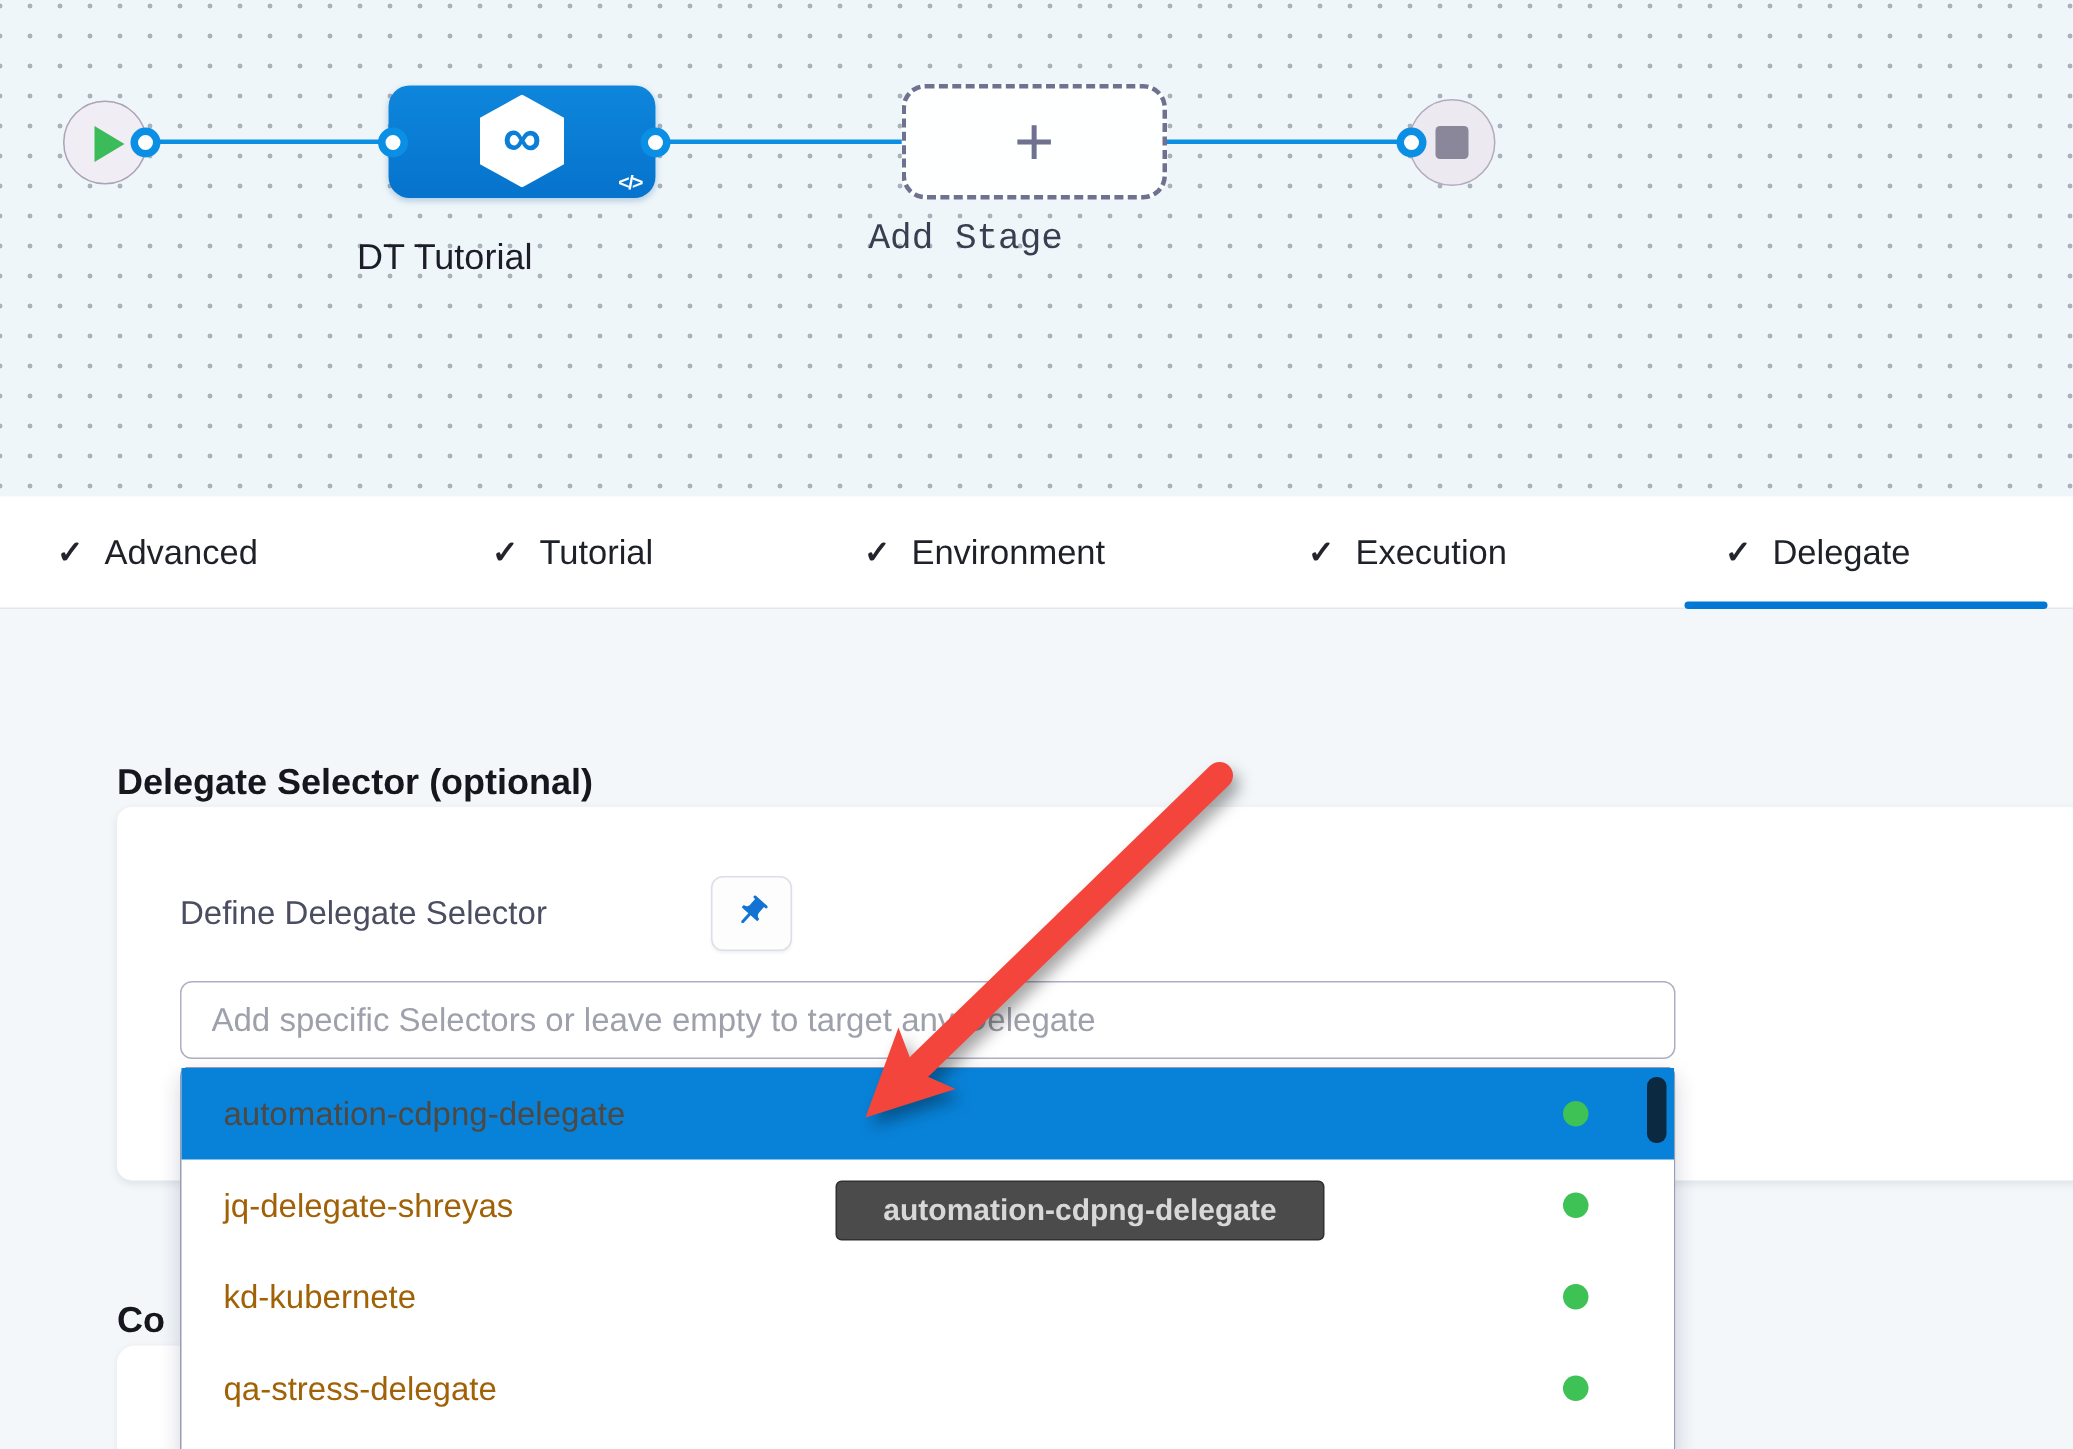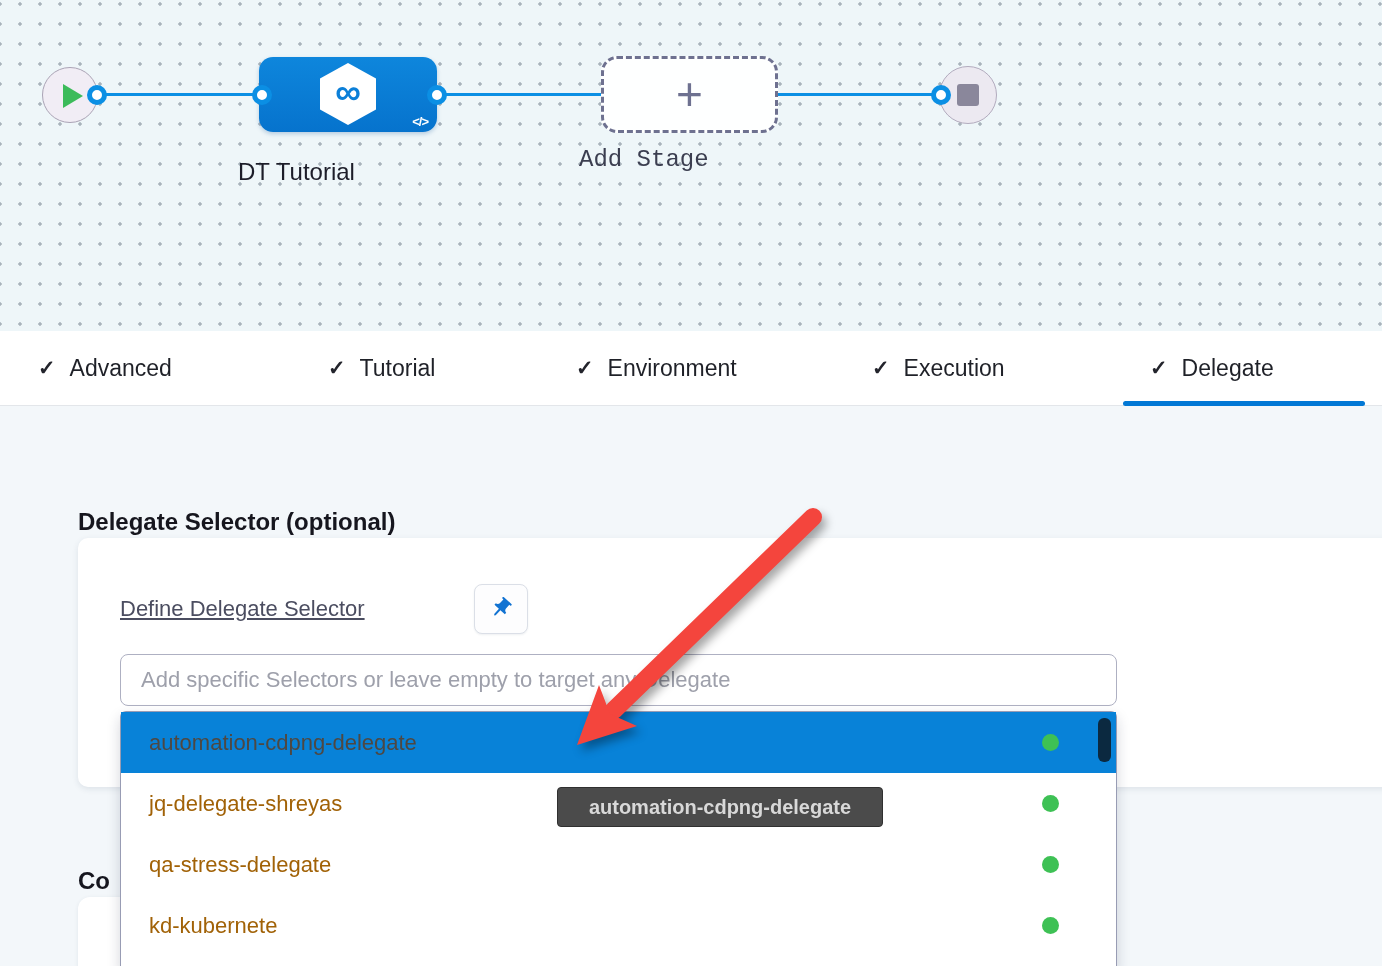--- a/index.html
+++ b/index.html
@@ -48,21 +48,21 @@
   .tab-underline { position:absolute; left:1123px; top:70px; width:242px; height:5px;
     background:#0278d5; border-radius:3px; }
 
   
   .section-heading { position:absolute; font-size:24px; font-weight:bold; color:#16161e;margin-top:24px; }
   .card1 { position:absolute; left:78px; top:538px; width:1320px; height:249px;
     background:#fff; border-radius:10px; box-shadow:0 2px 6px rgba(30,50,80,0.10); z-index:1; }
   .card2 { position:absolute; left:78px; top:897px; width:760px; height:80px;
     background:#fff; border-radius:12px; box-shadow:0 1px 4px rgba(30,50,80,0.08); z-index:1; }
   .define-label { position:absolute; left:120px; top:596px; font-size:22px;
-    color:#4b4d60; z-index:2;text-decoration:underline; }
+    color:#4b4d60; z-index:2; }
   .pin-btn { position:absolute; left:474px; top:584px; width:54px; height:50px;
     background:#fdfdfe; border:1px solid #dbdfe7; border-radius:8px; z-index:2;
     display:flex; align-items:center; justify-content:center; cursor:pointer;
     box-shadow:0 1px 2px rgba(40,60,90,0.08); }
   .pin-btn svg { transform:rotate(42deg); }
   .selector-input { position:absolute; left:120px; top:654px; width:997px; height:52px;
     background:#fff; border:1.5px solid #aeb0c2; border-radius:8px; padding:0 20px;
     font-size:22px; color:#2a2a33; z-index:3; outline:none;
     font-family:"Liberation Sans", sans-serif; }
   .selector-input::placeholder { color:#9ea0ab; }
@@ -169,25 +169,25 @@
 <div class="dropdown">
   <div class="dd-row highlighted">
     <span>automation-cdpng-delegate</span>
     <span class="status-dot"></span>
   </div>
   <div class="dd-row">
     <span>jq-delegate-shreyas</span>
     <span class="status-dot"></span>
   </div>
   <div class="dd-row">
-    <span>qa-stress-delegate</span>
+    <span>kd-kubernete</span>
     <span class="status-dot"></span>
   </div>
   <div class="dd-row">
-    <span>kd-kubernete</span>
+    <span>qa-stress-delegate</span>
     <span class="status-dot"></span>
   </div>
   <div class="scroll-thumb"></div>
 </div>
 
 <div class="tooltip">automation-cdpng-delegate</div>
 
 <svg class="arrow-layer">
   <g style="filter:drop-shadow(4px 6px 5px rgba(0,0,0,0.35));">
     <line x1="813" y1="517" x2="614" y2="710" stroke="#f4453d" stroke-width="18" stroke-linecap="round"></line>

